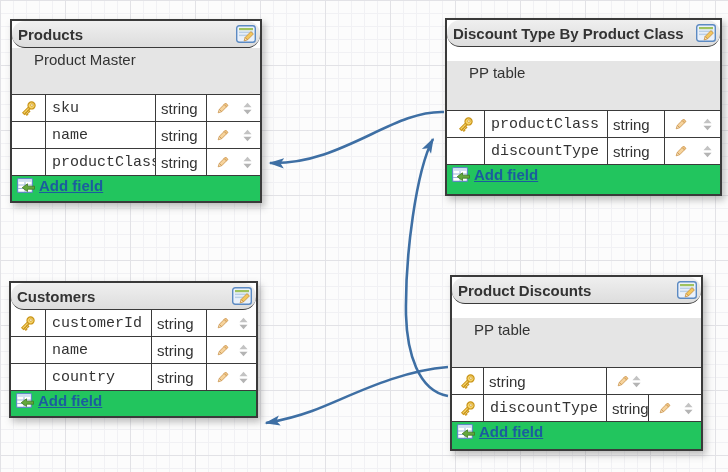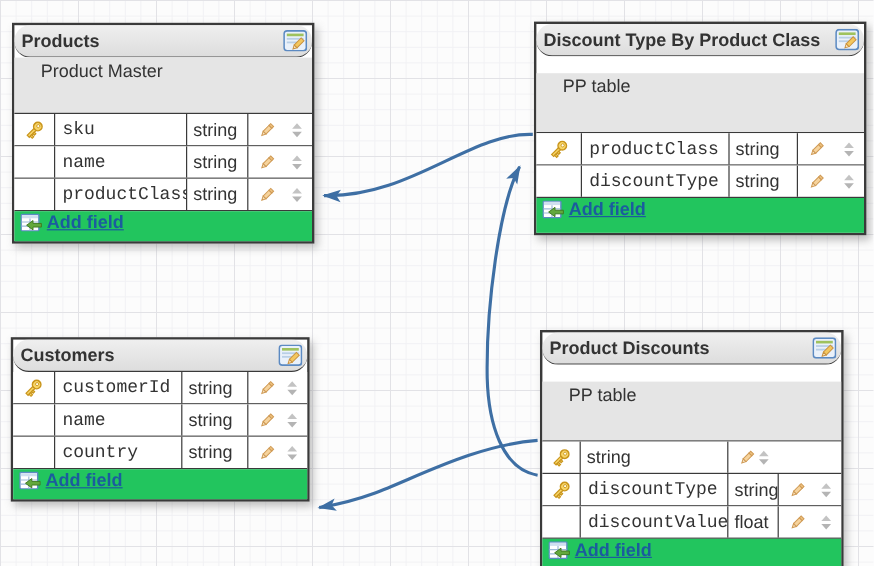--- a/index.html
+++ b/index.html
@@ -318,33 +318,20 @@
       <div class="cell type-cell">string</div>
       <div class="cell actions-cell">
         <svg class="ic" width="15" height="15">
             <use href="#sym-pencil"></use>
           </svg>
         <svg class="ic" width="9" height="13">
             <use href="#sym-sort"></use>
           </svg>
       </div>
     </div>
-    <div class="trow">
-      <div class="cell key-cell"></div>
-      <div class="cell name-cell">discountValue</div>
-      <div class="cell type-cell">float</div>
-      <div class="cell actions-cell">
-        <svg class="ic" width="15" height="15">
-            <use href="#sym-pencil"></use>
-          </svg>
-        <svg class="ic" width="9" height="13">
-            <use href="#sym-sort"></use>
-          </svg>
-      </div>
-    </div>
     <div class="tfoot">
       <span class="add-field">
         <svg class="ic" width="18" height="15">
             <use href="#sym-addfield"></use>
           </svg>
         <span class="af-label">Add field</span>
       </span>
     </div>
   </div>
 

